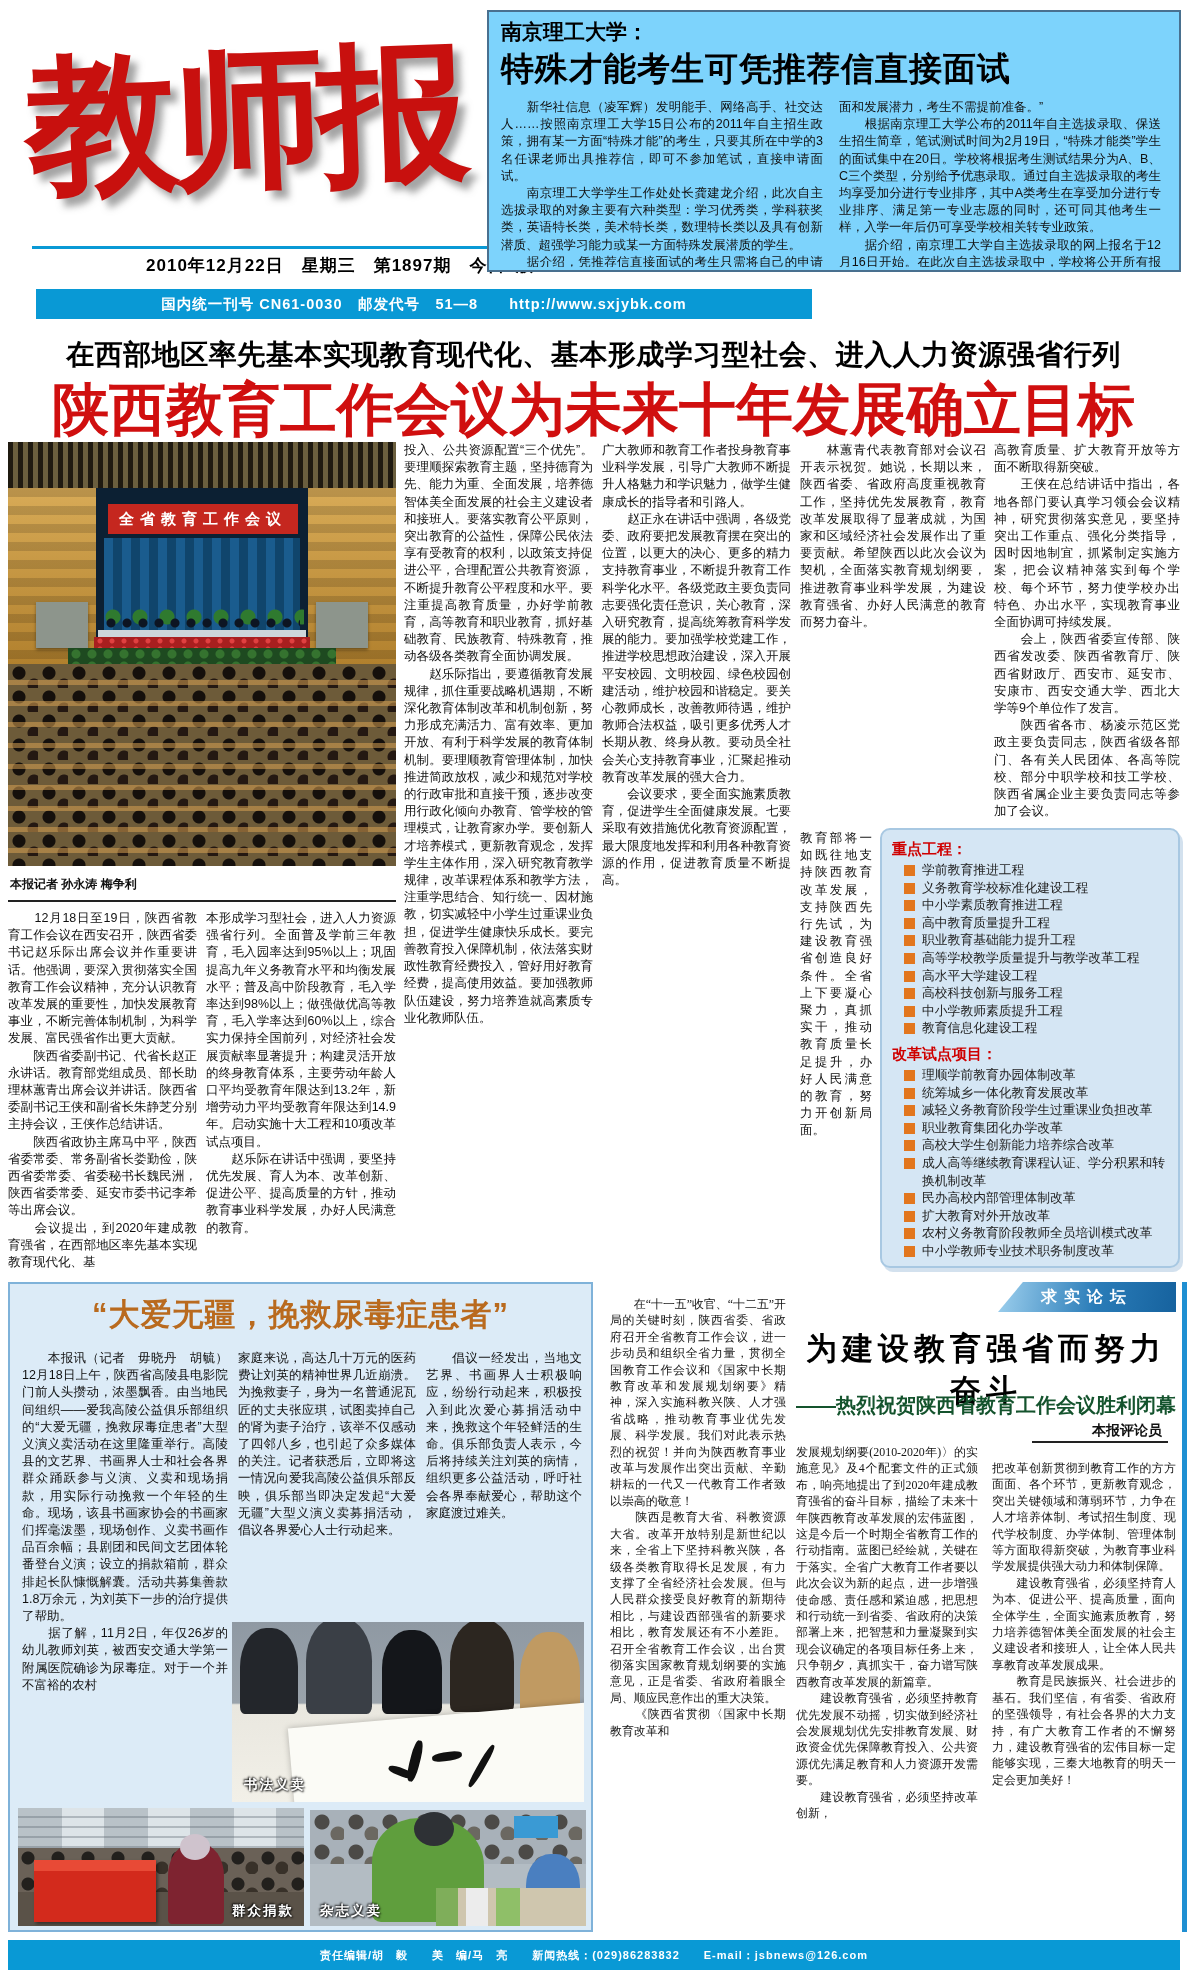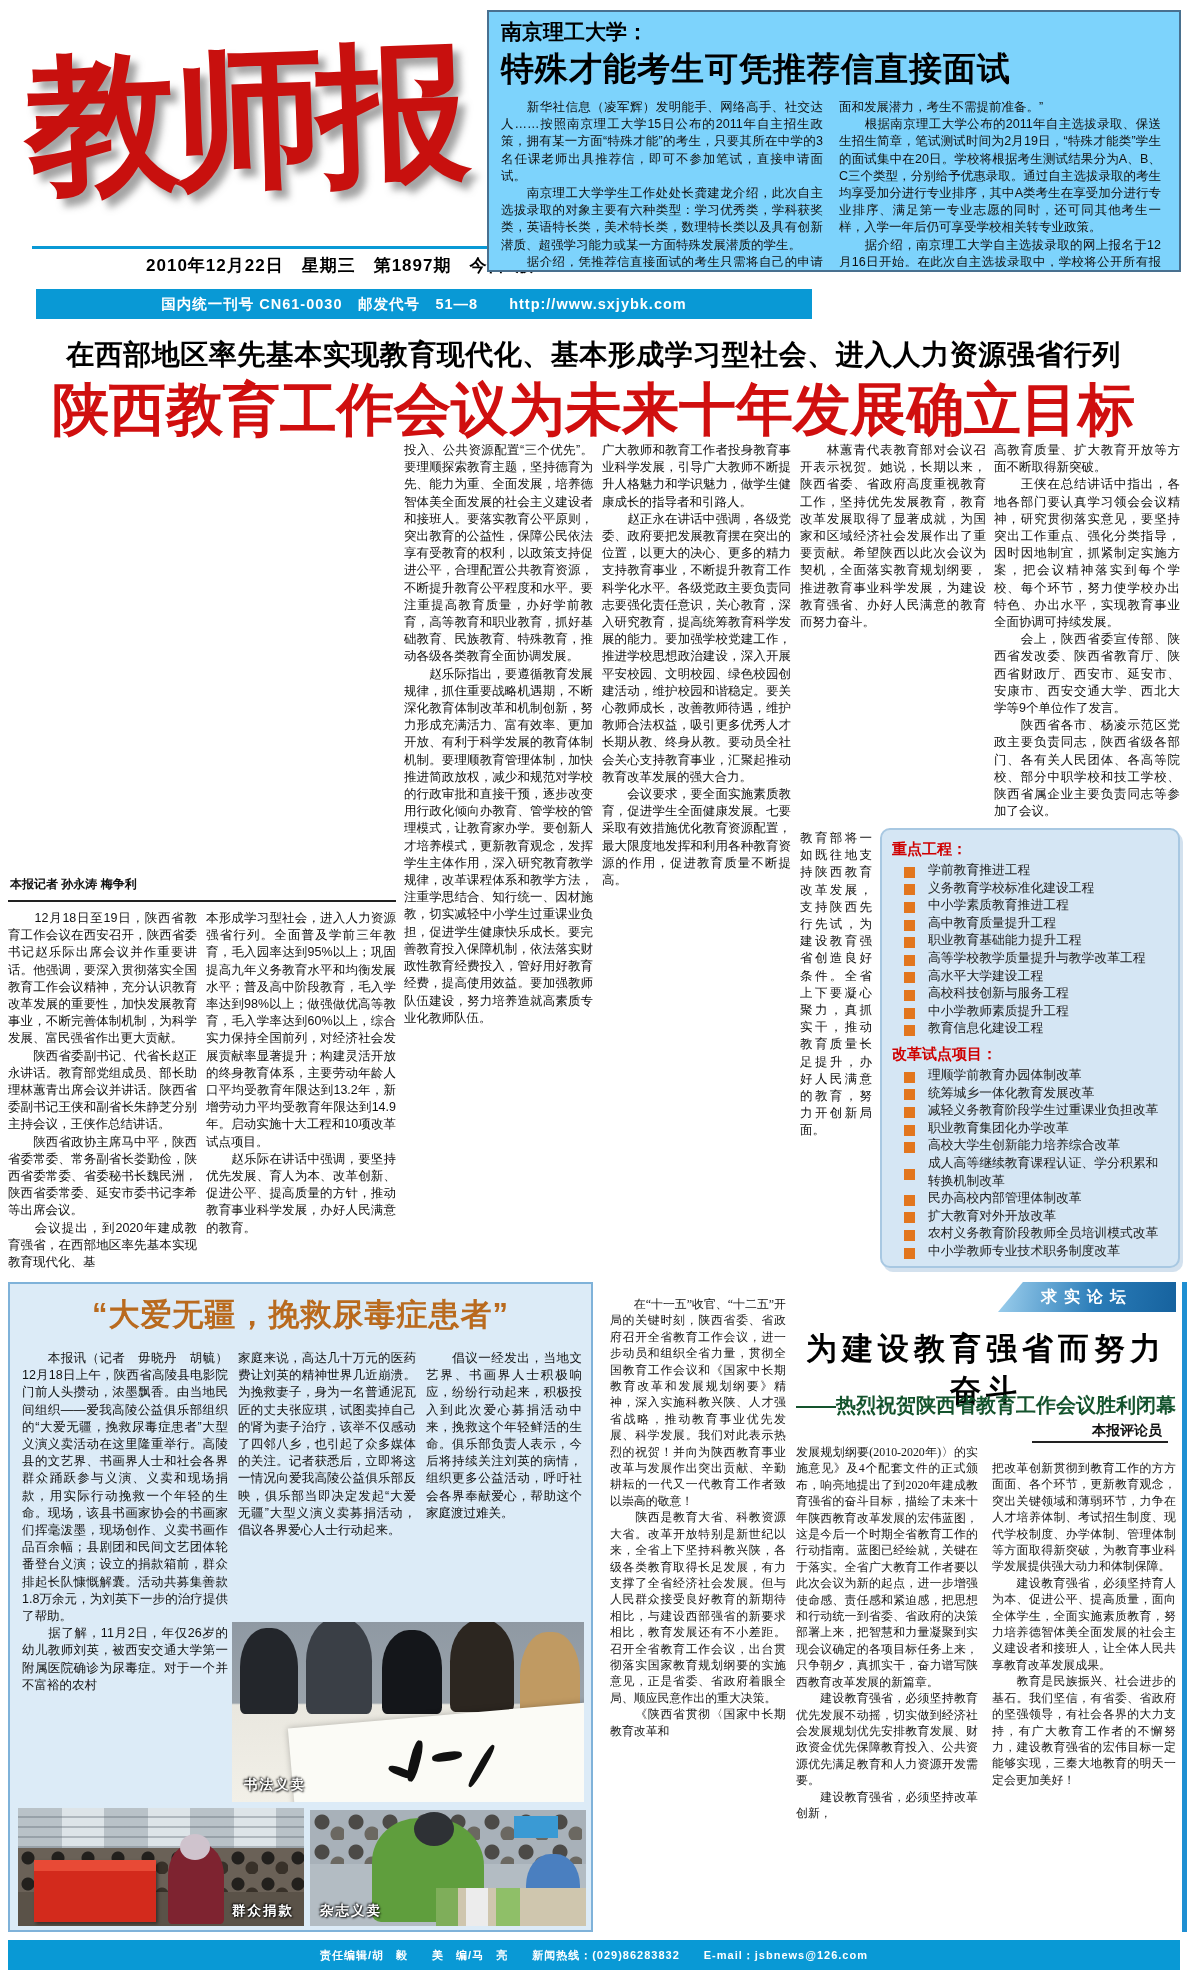--- a/index.html
+++ b/index.html
@@ -77,21 +77,21 @@
   .a-col5t{left:800px;top:442px;width:186px;height:380px;}
   .a-col6t{left:994px;top:442px;width:186px;height:380px;}
   .a-col5b{left:800px;top:830px;width:72px;height:438px;}
 
   
   .sidebar-box{left:880px;top:828px;width:300px;height:440px;background:#d5e6f4;
     border:2px solid #a8c8e2;border-radius:10px;box-sizing:border-box;padding:9px 8px 6px 10px;
     box-shadow:3px 4px 0 rgba(130,170,205,.35);}
   .sb-title{color:#cf0000;font-weight:bold;font-size:15px;margin:1px 0 3px;}
   .sb-list{list-style:none;margin:0;padding:0 0 0 12px;}
-  .sb-list li{display:flex;gap:13px;align-items:center;font-family:"Liberation Serif",serif;
+  .sb-list li{display:flex;gap:7px;align-items:flex-start;font-family:"Liberation Serif",serif;
     font-size:12.8px;line-height:17.6px;color:#222;}
   .sb-bullet{width:11px;height:11px;background:#e2761d;margin-top:3px;flex:none;display:inline-block;}
 
   
   .charity-box{left:8px;top:1282px;width:585px;height:650px;background:#dcebf7;
     border:2px solid #7fb2d9;box-sizing:border-box;overflow:hidden;}
   .c-headline{position:absolute;left:0;top:10px;width:100%;text-align:center;font-size:31px;
     font-weight:900;color:#b96a1e;letter-spacing:1px;}
   .c-col1{position:absolute;left:12px;top:66px;width:206px;height:452px;}
   .c-col2{position:absolute;left:228px;top:66px;width:178px;height:266px;}
@@ -167,20 +167,36 @@
 　　据介绍，凭推荐信直接面试的考生只需将自己的申请理由、爱好特长、意向报考专业等详细说明，然后由所在中学3名任课老师出具推荐信即可。龚建龙说：“学校将有针对性地组织相关专家进行个性化面试，主要考核学生知识</div>
       <div class="ts-col bodytext prelined">面和发展潜力，考生不需提前准备。”
 　　根据南京理工大学公布的2011年自主选拔录取、保送生招生简章，笔试测试时间为2月19日，“特殊才能类”学生的面试集中在20日。学校将根据考生测试结果分为A、B、C三个类型，分别给予优惠录取。通过自主选拔录取的考生均享受加分进行专业排序，其中A类考生在享受加分进行专业排序、满足第一专业志愿的同时，还可同其他考生一样，入学一年后仍可享受学校相关转专业政策。
 　　据介绍，南京理工大学自主选拔录取的网上报名于12月16日开始。在此次自主选拔录取中，学校将公开所有报名、测试、合格名单以及志愿填报等信息，在不干扰考生的前提下，向媒体开放面试过程。</div>
     </div>
   </div>
 
   <div class="abs kicker">在西部地区率先基本实现教育现代化、基本形成学习型社会、进入人力资源强省行列</div>
   <div class="abs mainheadline">陕西教育工作会议为未来十年发展确立目标</div>
 
+  <div class="abs photo-conf">
+    <div class="pc-ceiling"></div>
+    <div class="pc-wall l"></div>
+    <div class="pc-wall r"></div>
+    <div class="pc-screen l"></div>
+    <div class="pc-screen r"></div>
+    <div class="pc-stage"></div>
+    <div class="pc-curtain"></div>
+    <div class="pc-banner">全省教育工作会议</div>
+    <div class="pc-plants"></div>
+    <div class="pc-heads"></div>
+    <div class="pc-table"></div>
+    <div class="pc-flowers"></div>
+    <div class="pc-hedge"></div>
+    <div class="pc-audience"></div>
+  </div>
 
   <div class="abs byline">本报记者 孙永涛 梅争利</div>
   <div class="abs a-col1 bodytext prelined">　　12月18日至19日，陕西省教育工作会议在西安召开，陕西省委书记赵乐际出席会议并作重要讲话。他强调，要深入贯彻落实全国教育工作会议精神，充分认识教育改革发展的重要性，加快发展教育事业，不断完善体制机制，为科学发展、富民强省作出更大贡献。
 　　陕西省委副书记、代省长赵正永讲话。教育部党组成员、部长助理林蕙青出席会议并讲话。陕西省委副书记王侠和副省长朱静芝分别主持会议，王侠作总结讲话。
 　　陕西省政协主席马中平，陕西省委常委、常务副省长娄勤俭，陕西省委常委、省委秘书长魏民洲，陕西省委常委、延安市委书记李希等出席会议。
 　　会议提出，到2020年建成教育强省，在西部地区率先基本实现教育现代化、基</div>
   <div class="abs a-col2 bodytext prelined">本形成学习型社会，进入人力资源强省行列。全面普及学前三年教育，毛入园率达到95%以上；巩固提高九年义务教育水平和均衡发展水平；普及高中阶段教育，毛入学率达到98%以上；做强做优高等教育，毛入学率达到60%以上，综合实力保持全国前列，对经济社会发展贡献率显著提升；构建灵活开放的终身教育体系，主要劳动年龄人口平均受教育年限达到13.2年，新增劳动力平均受教育年限达到14.9年。启动实施十大工程和10项改革试点项目。
 　　赵乐际在讲话中强调，要坚持优先发展、育人为本、改革创新、促进公平、提高质量的方针，推动教育事业科学发展，办好人民满意的教育。</div>
   <div class="abs a-col3 bodytext prelined">投入、公共资源配置“三个优先”。要理顺探索教育主题，坚持德育为先、能力为重、全面发展，培养德智体美全面发展的社会主义建设者和接班人。要落实教育公平原则，突出教育的公益性，保障公民依法享有受教育的权利，以政策支持促进公平，合理配置公共教育资源，不断提升教育公平程度和水平。要注重提高教育质量，办好学前教育，高等教育和职业教育，抓好基础教育、民族教育、特殊教育，推动各级各类教育全面协调发展。
 　　赵乐际指出，要遵循教育发展规律，抓住重要战略机遇期，不断深化教育体制改革和机制创新，努力形成充满活力、富有效率、更加开放、有利于科学发展的教育体制机制。要理顺教育管理体制，加快推进简政放权，减少和规范对学校的行政审批和直接干预，逐步改变用行政化倾向办教育、管学校的管理模式，让教育家办学。要创新人才培养模式，更新教育观念，发挥学生主体作用，深入研究教育教学规律，改革课程体系和教学方法，注重学思结合、知行统一、因材施教，切实减轻中小学生过重课业负担，促进学生健康快乐成长。要完善教育投入保障机制，依法落实财政性教育经费投入，管好用好教育经费，提高使用效益。要加强教师队伍建设，努力培养造就高素质专业化教师队伍。</div>

